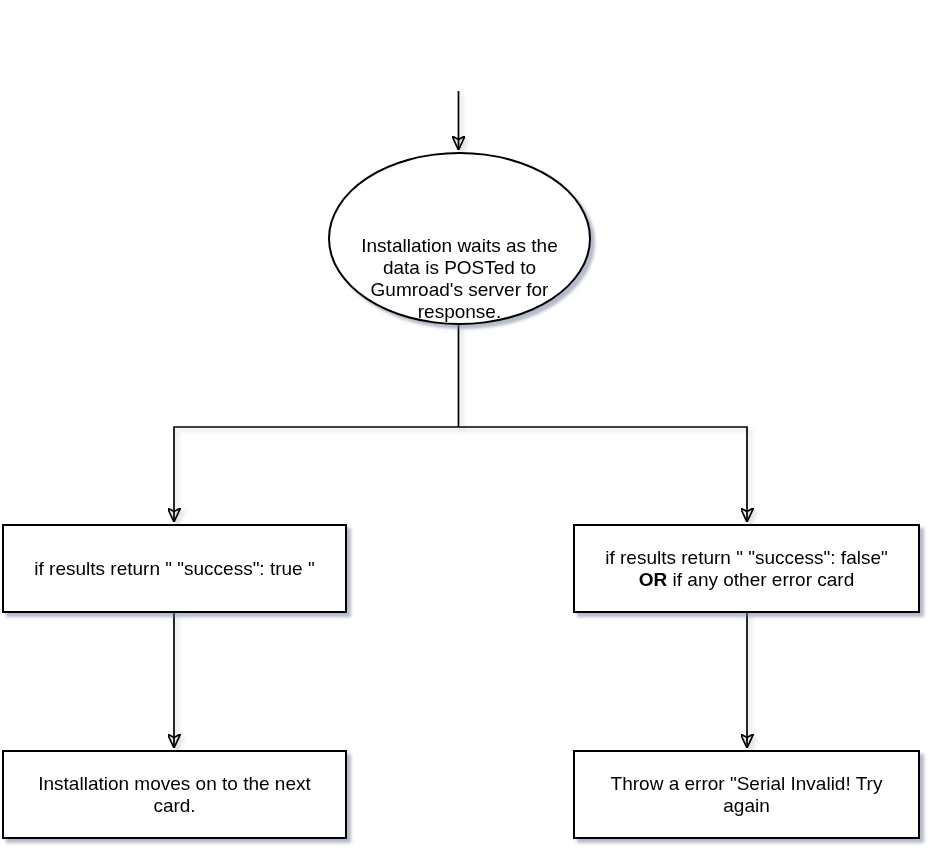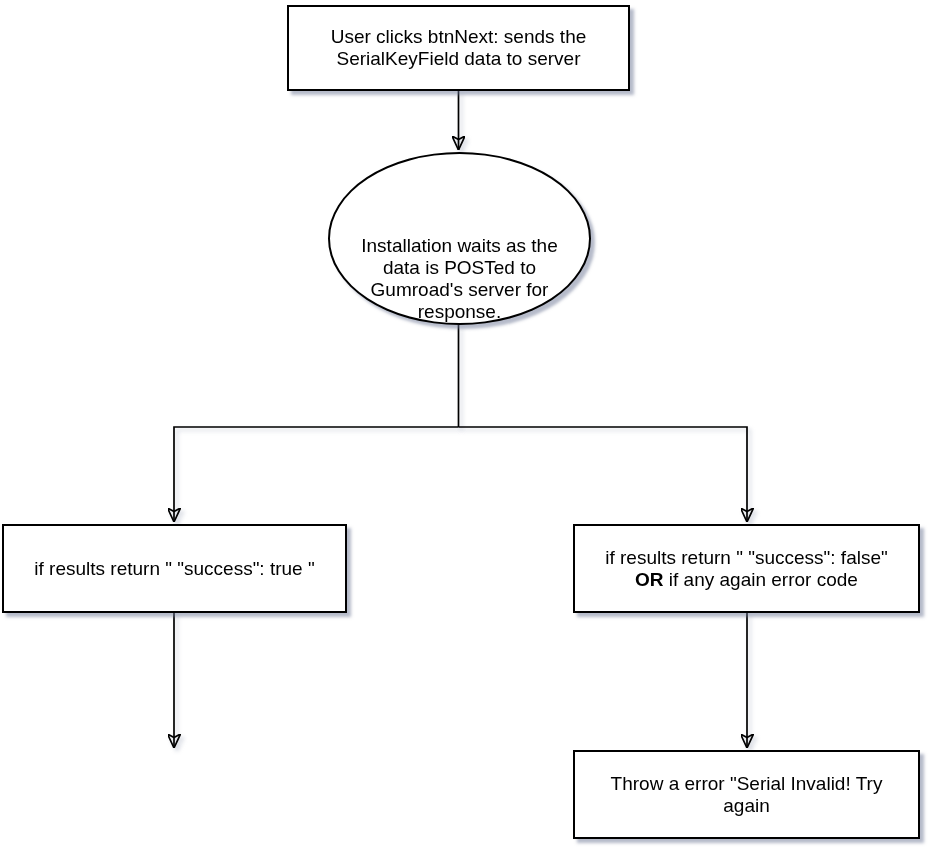--- a/index.html
+++ b/index.html
@@ -46,34 +46,34 @@
       </marker>
     </defs>
     <path d="M458.5,91 L458.5,150" marker-end="url(#arrow)"></path>
     <path d="M458.5,325 L458.5,427"></path>
     <path d="M458.5,427 L174,427 L174,522" marker-end="url(#arrow)"></path>
     <path d="M458.5,427 L747,427 L747,522" marker-end="url(#arrow)"></path>
     <path d="M174,613 L174,748" marker-end="url(#arrow)"></path>
     <path d="M747,613 L747,748" marker-end="url(#arrow)"></path>
   </svg>
 
-  <div class="node" style="left:287px;top:5px;width:343px;height:86px">
-    <div class="txt">User clicks btnNext: sends the<br>SerialKeyField data to server</div>
-  </div>
 
   <div class="node ellipse" style="left:328px;top:152px;width:263px;height:173px">
     <div class="txt">Installation waits as the<br>data is POSTed to<br>Gumroad's server for<br>response.</div>
   </div>
 
   <div class="node" style="left:2px;top:524px;width:345px;height:89px">
     <div class="txt">if results return " "success": true "</div>
   </div>
 
   <div class="node" style="left:573px;top:524px;width:347px;height:89px">
-    <div class="txt"><span>if results return " "success": false"</span><br><b>OR</b><span> if any again error code</span></div>
+    <div class="txt"><span>if results return " "success": false"</span><br><b>OR</b><span> if any other error card</span></div>
   </div>
 
+  <div class="node" style="left:2px;top:750px;width:345px;height:89px">
+    <div class="txt">Installation moves on to the next<br>card.</div>
+  </div>
 
   <div class="node" style="left:573px;top:750px;width:347px;height:89px">
     <div class="txt">Throw a error "Serial Invalid! Try<br>again</div>
   </div>
 
 </div>
 
 </body></html>

